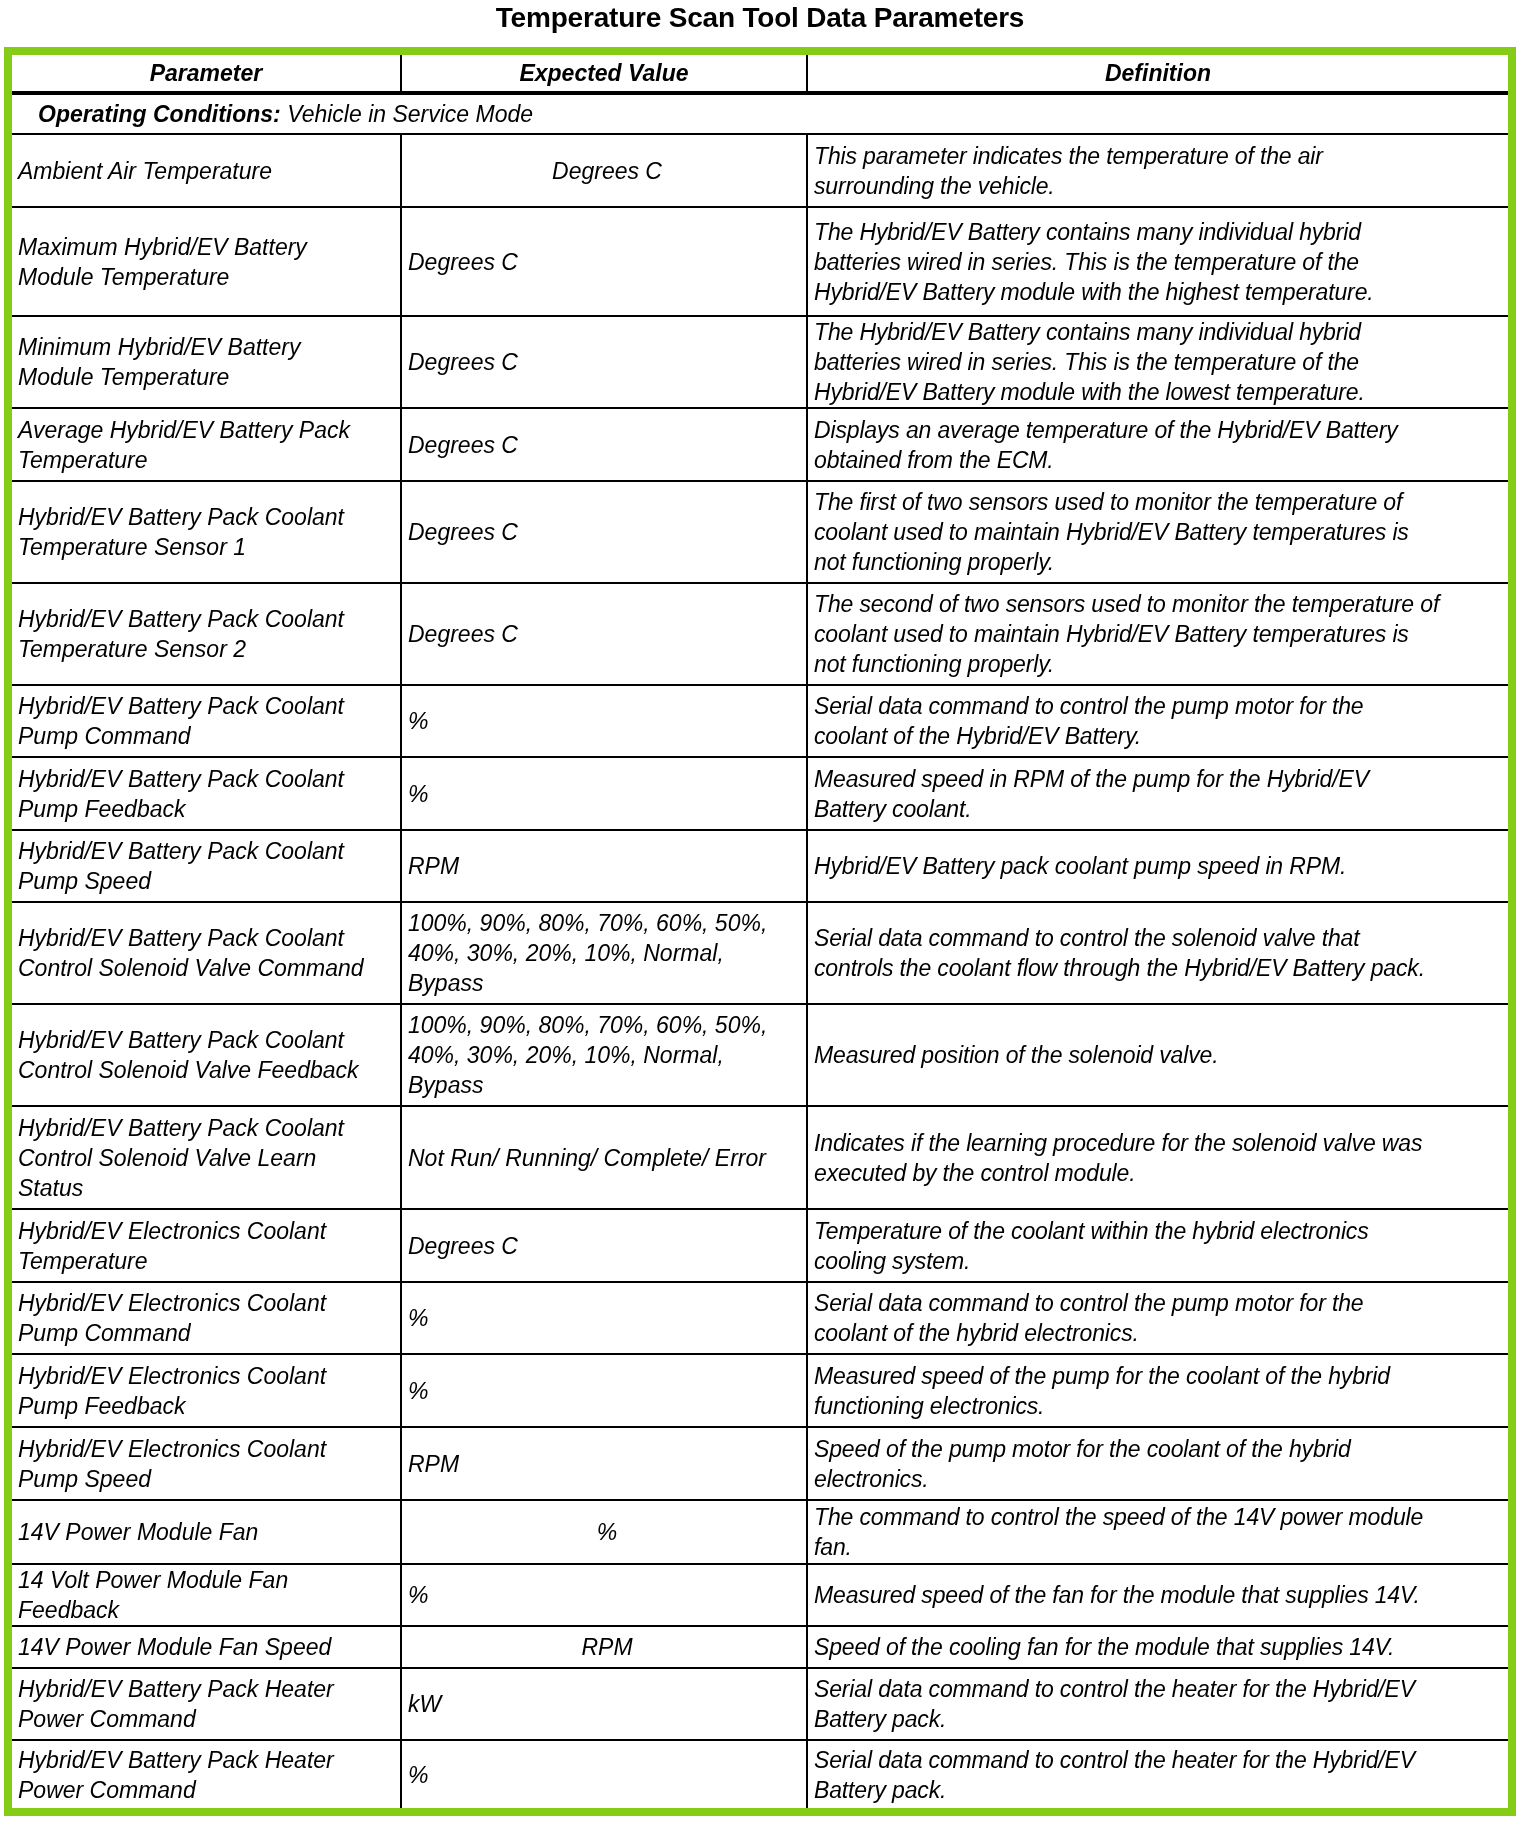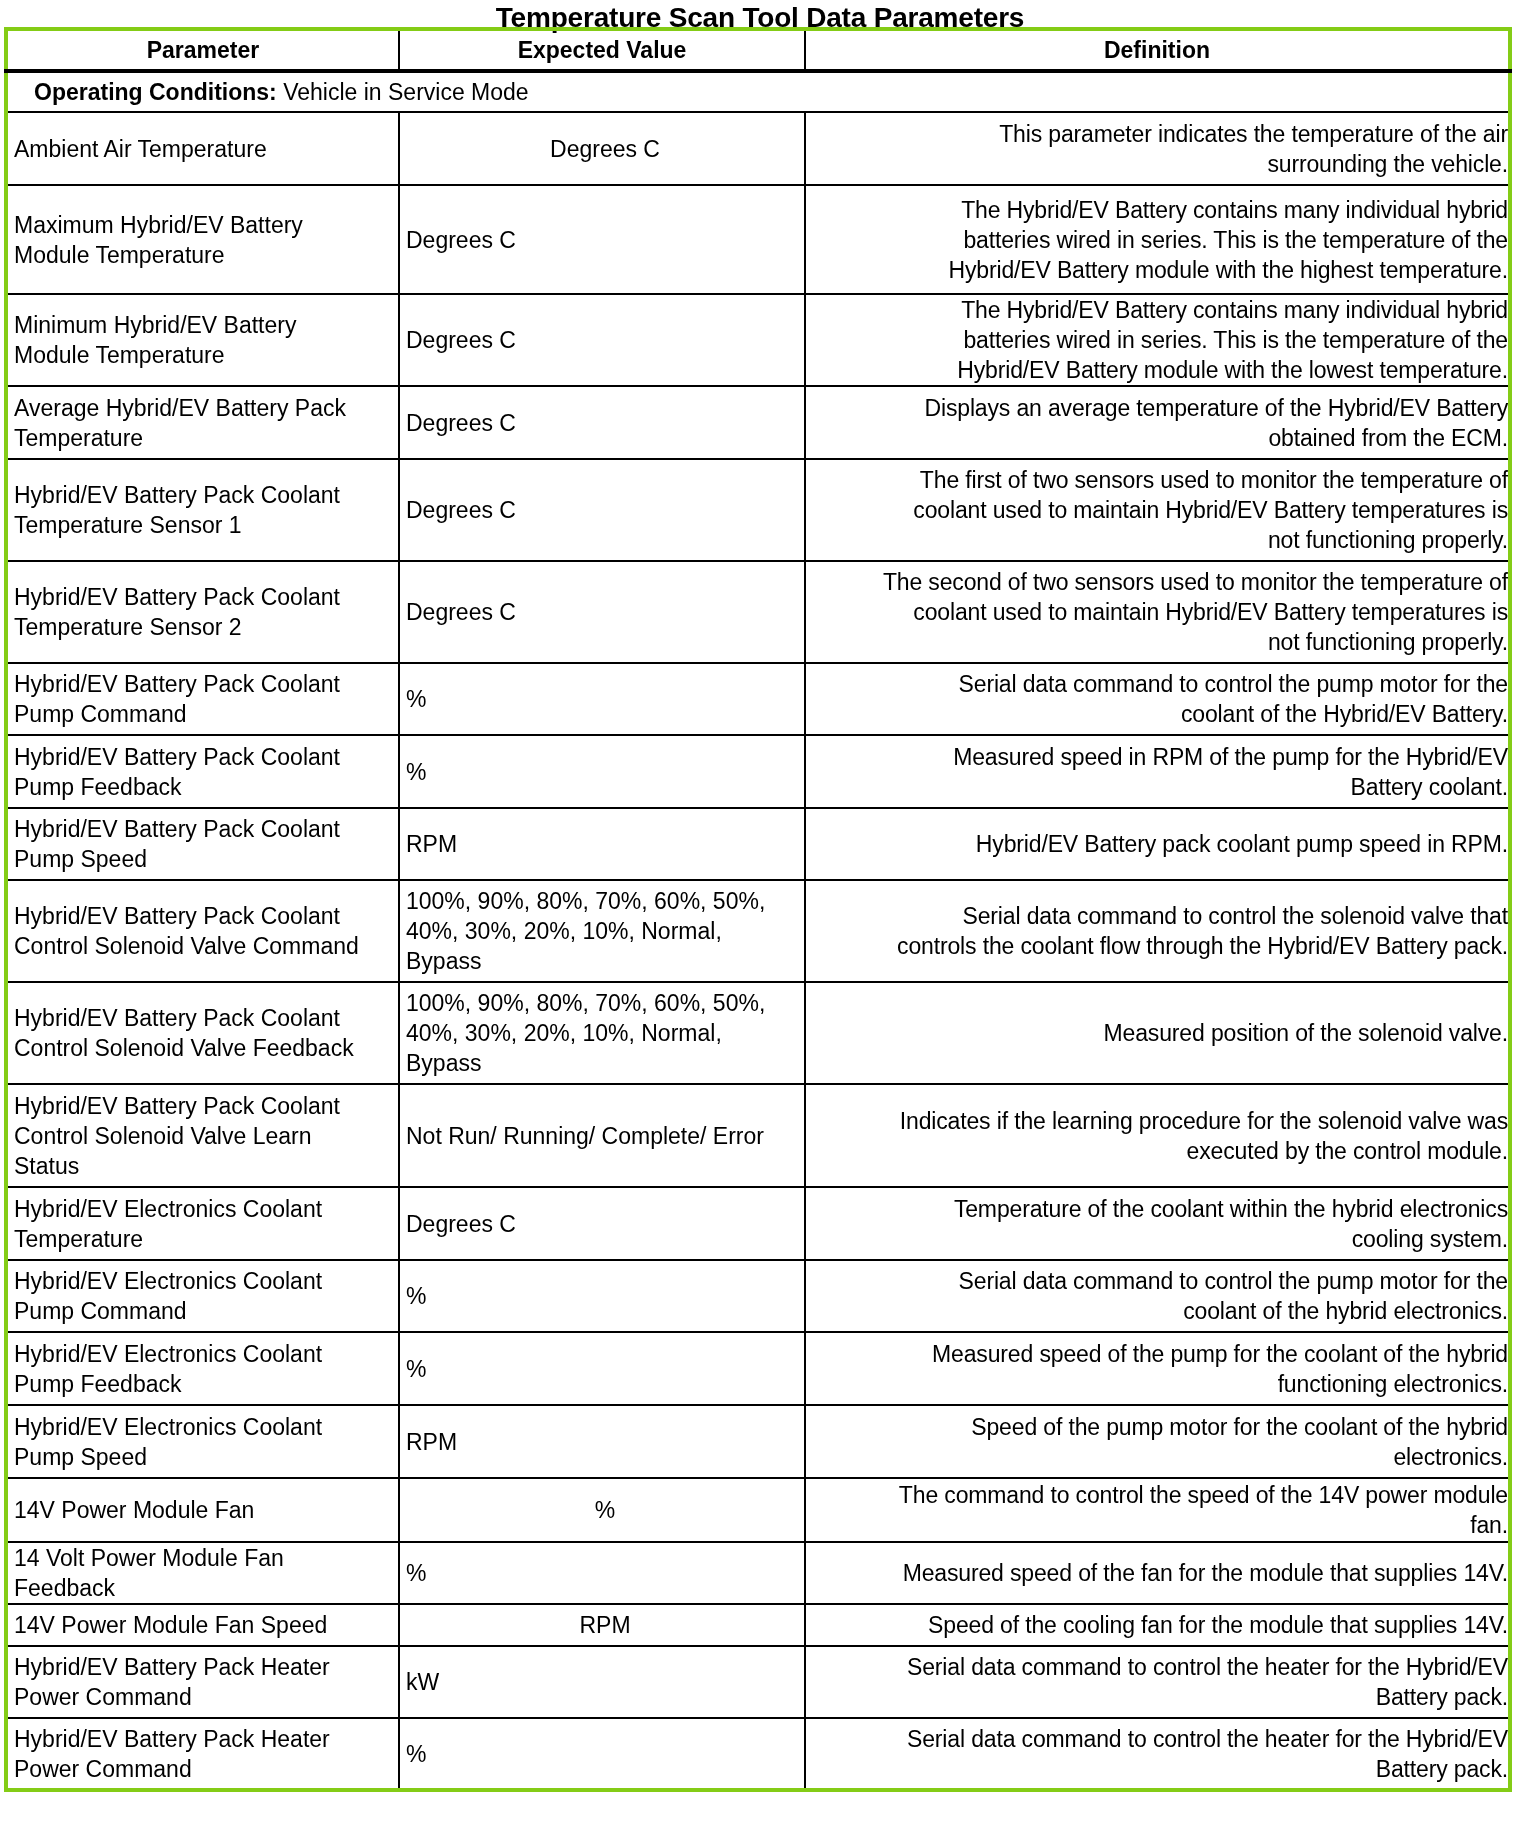--- a/index.html
+++ b/index.html
@@ -1,29 +1,29 @@
 <!DOCTYPE html>
 <html><head>
 <meta charset="utf-8">
 <style>
   html, body { margin:0; padding:0; background:#ffffff; }
   body { width:1520px; height:1836px; position:relative; overflow:hidden;
          font-family:"Liberation Sans", sans-serif; color:#000; }
   .title { position:absolute; left:0; top:4px; width:1520px; text-align:center;
            font-weight:bold; font-size:28px; line-height:28px; letter-spacing:-0.2px; }
-  table.scan { position:absolute; left:4px; top:27px; width:1504px;
-               border-collapse:collapse; table-layout:fixed; border:4px solid #84cc16; }
+  table.scan { position:absolute; left:4px; top:47px; width:1504px;
+               border-collapse:collapse; table-layout:fixed; border:8px solid #84cc16;font-style:italic; }
   table.scan td, table.scan th { padding:0 0 0 6px; font-size:23px; line-height:30px;
                white-space:pre; vertical-align:middle; overflow:hidden;
                border-left:2px solid #000; border-right:2px solid #000;
                border-top:2px solid #000; border-bottom:2px solid #000; }
   table.scan th { font-weight:bold; text-align:center; padding:0; border-bottom:4px solid #000; }
   td.c { text-align:center; padding:0; }
   td.top { vertical-align:top; }
-  td.def { padding-left:5px; letter-spacing:-0.15px;text-align:right; }
+  td.def { padding-left:5px; letter-spacing:-0.15px; }
   .opcond b { font-weight:bold;margin-left:20px; }
 </style>
 </head>
 <body>
 
 <div class="title">Temperature Scan Tool Data Parameters</div>
 
 <table class="scan">
   <colgroup>
     <col style="width:393px">

